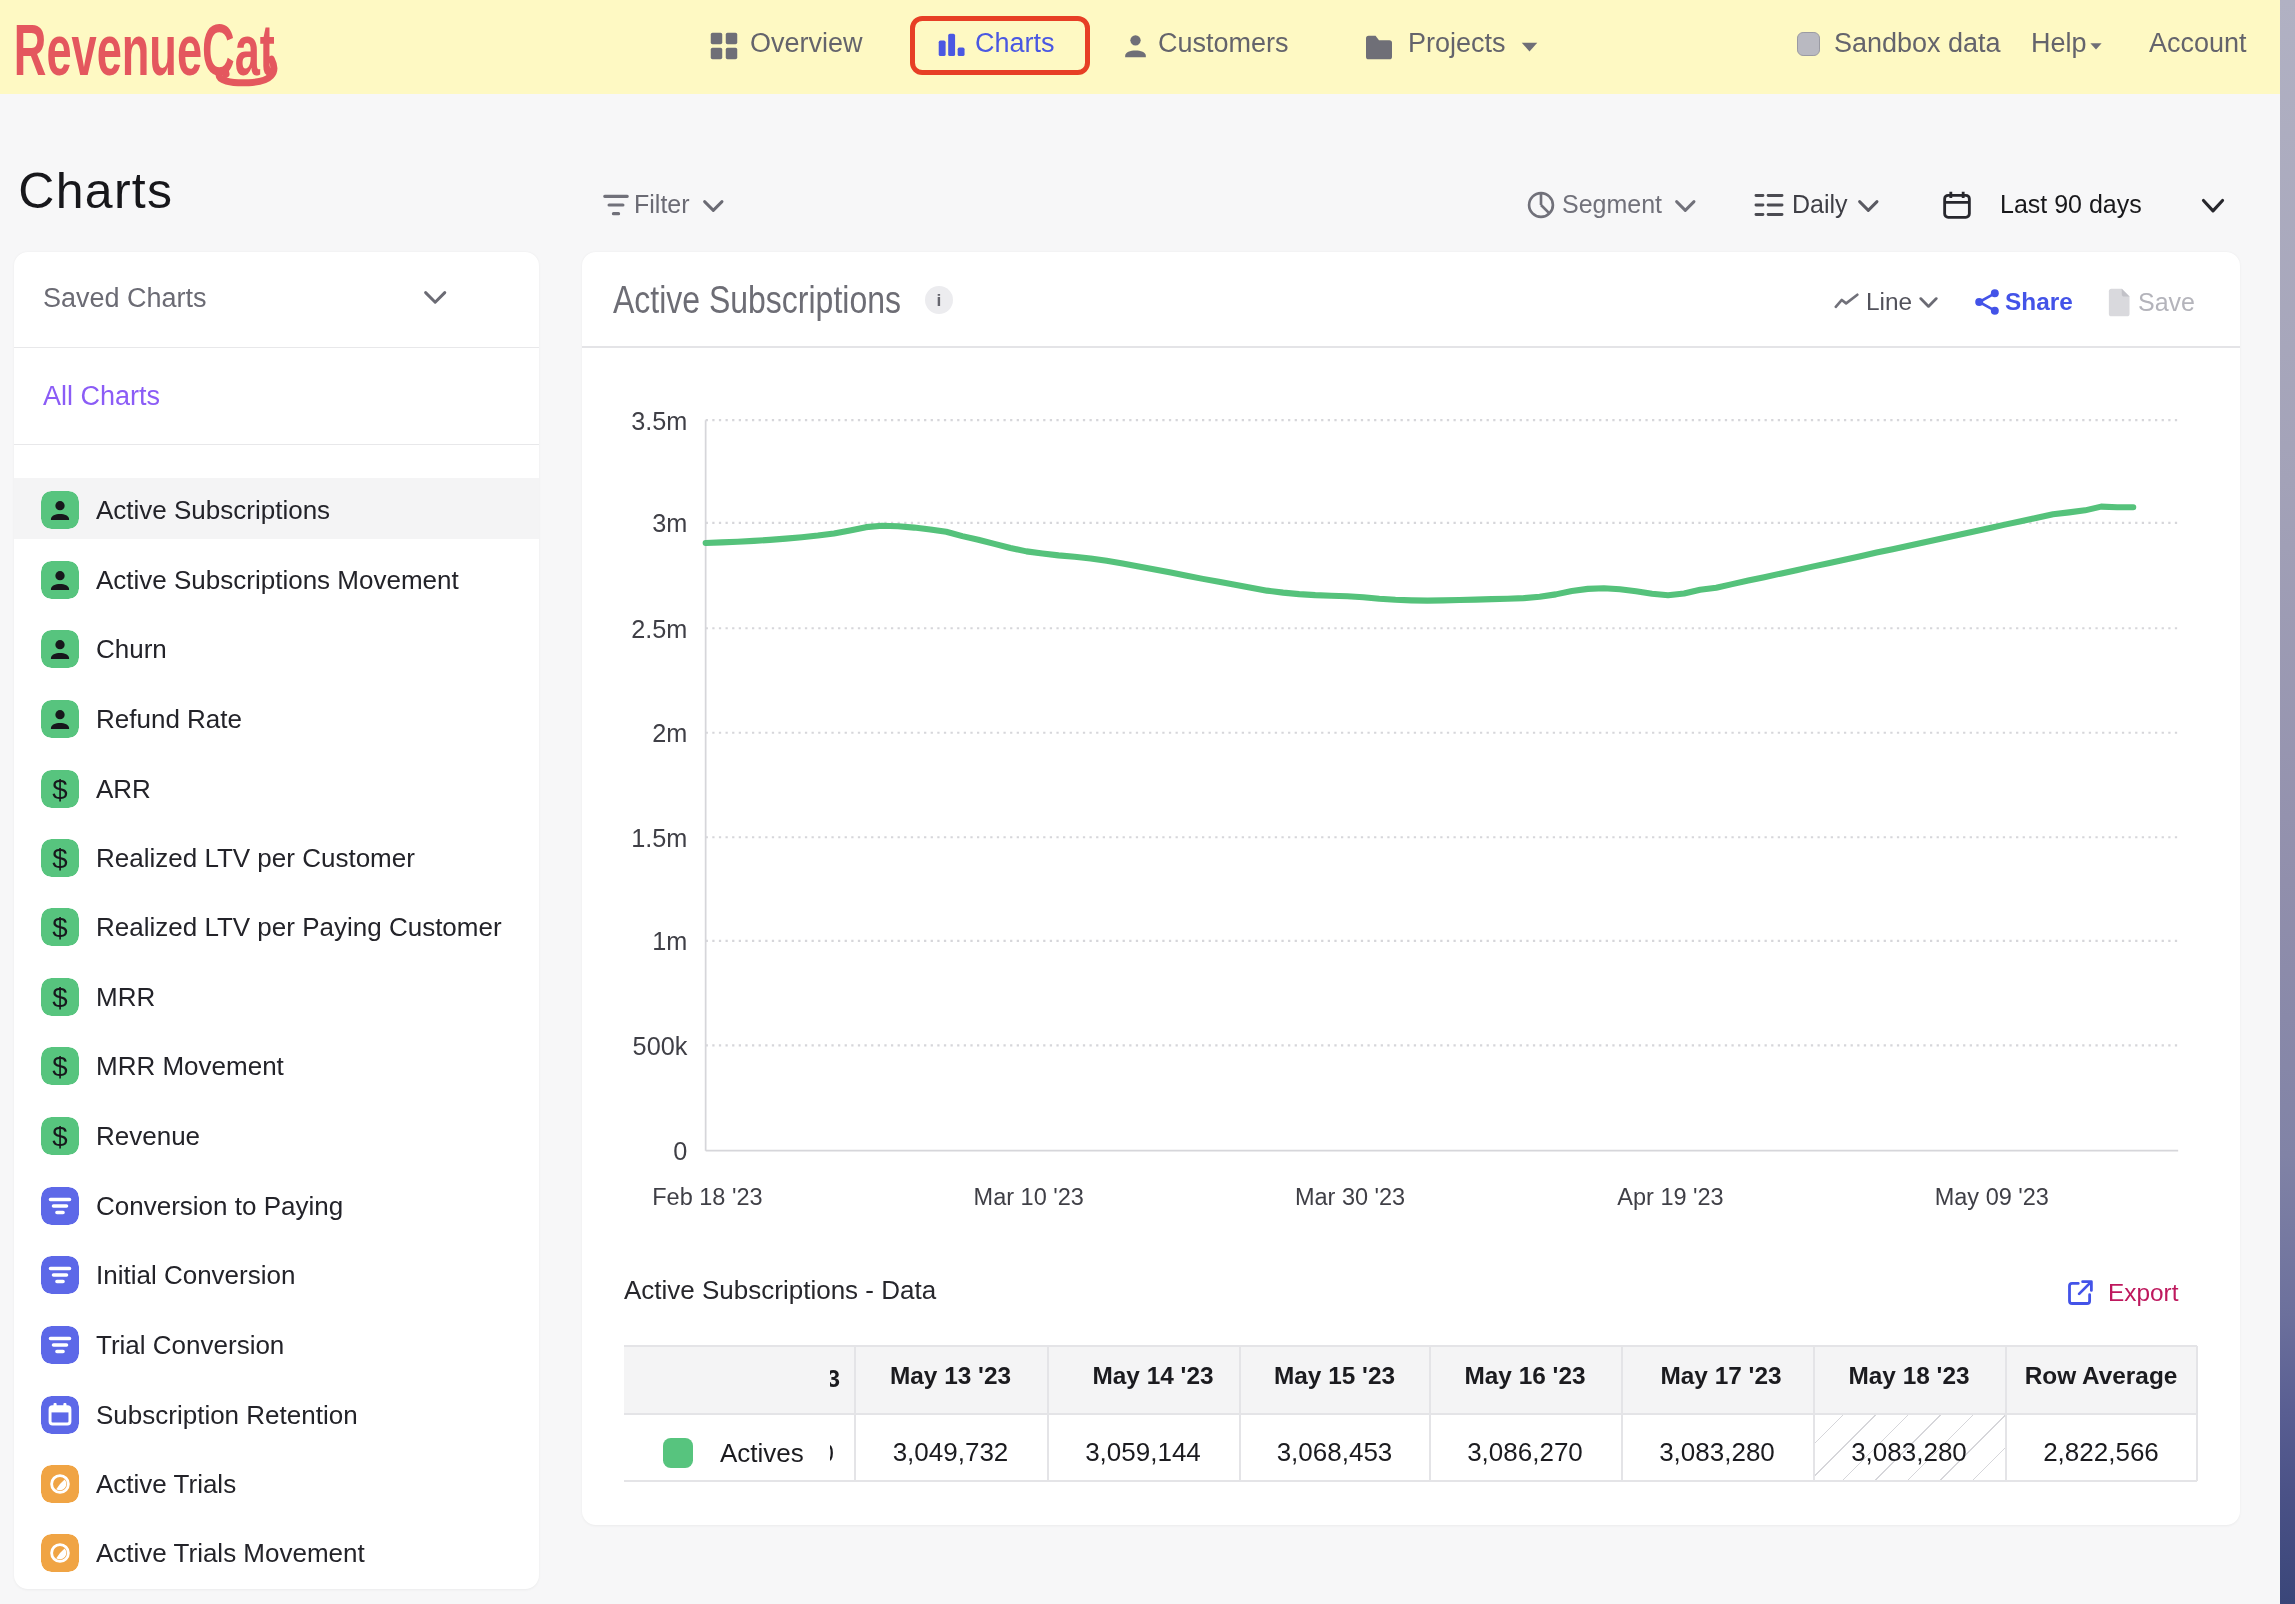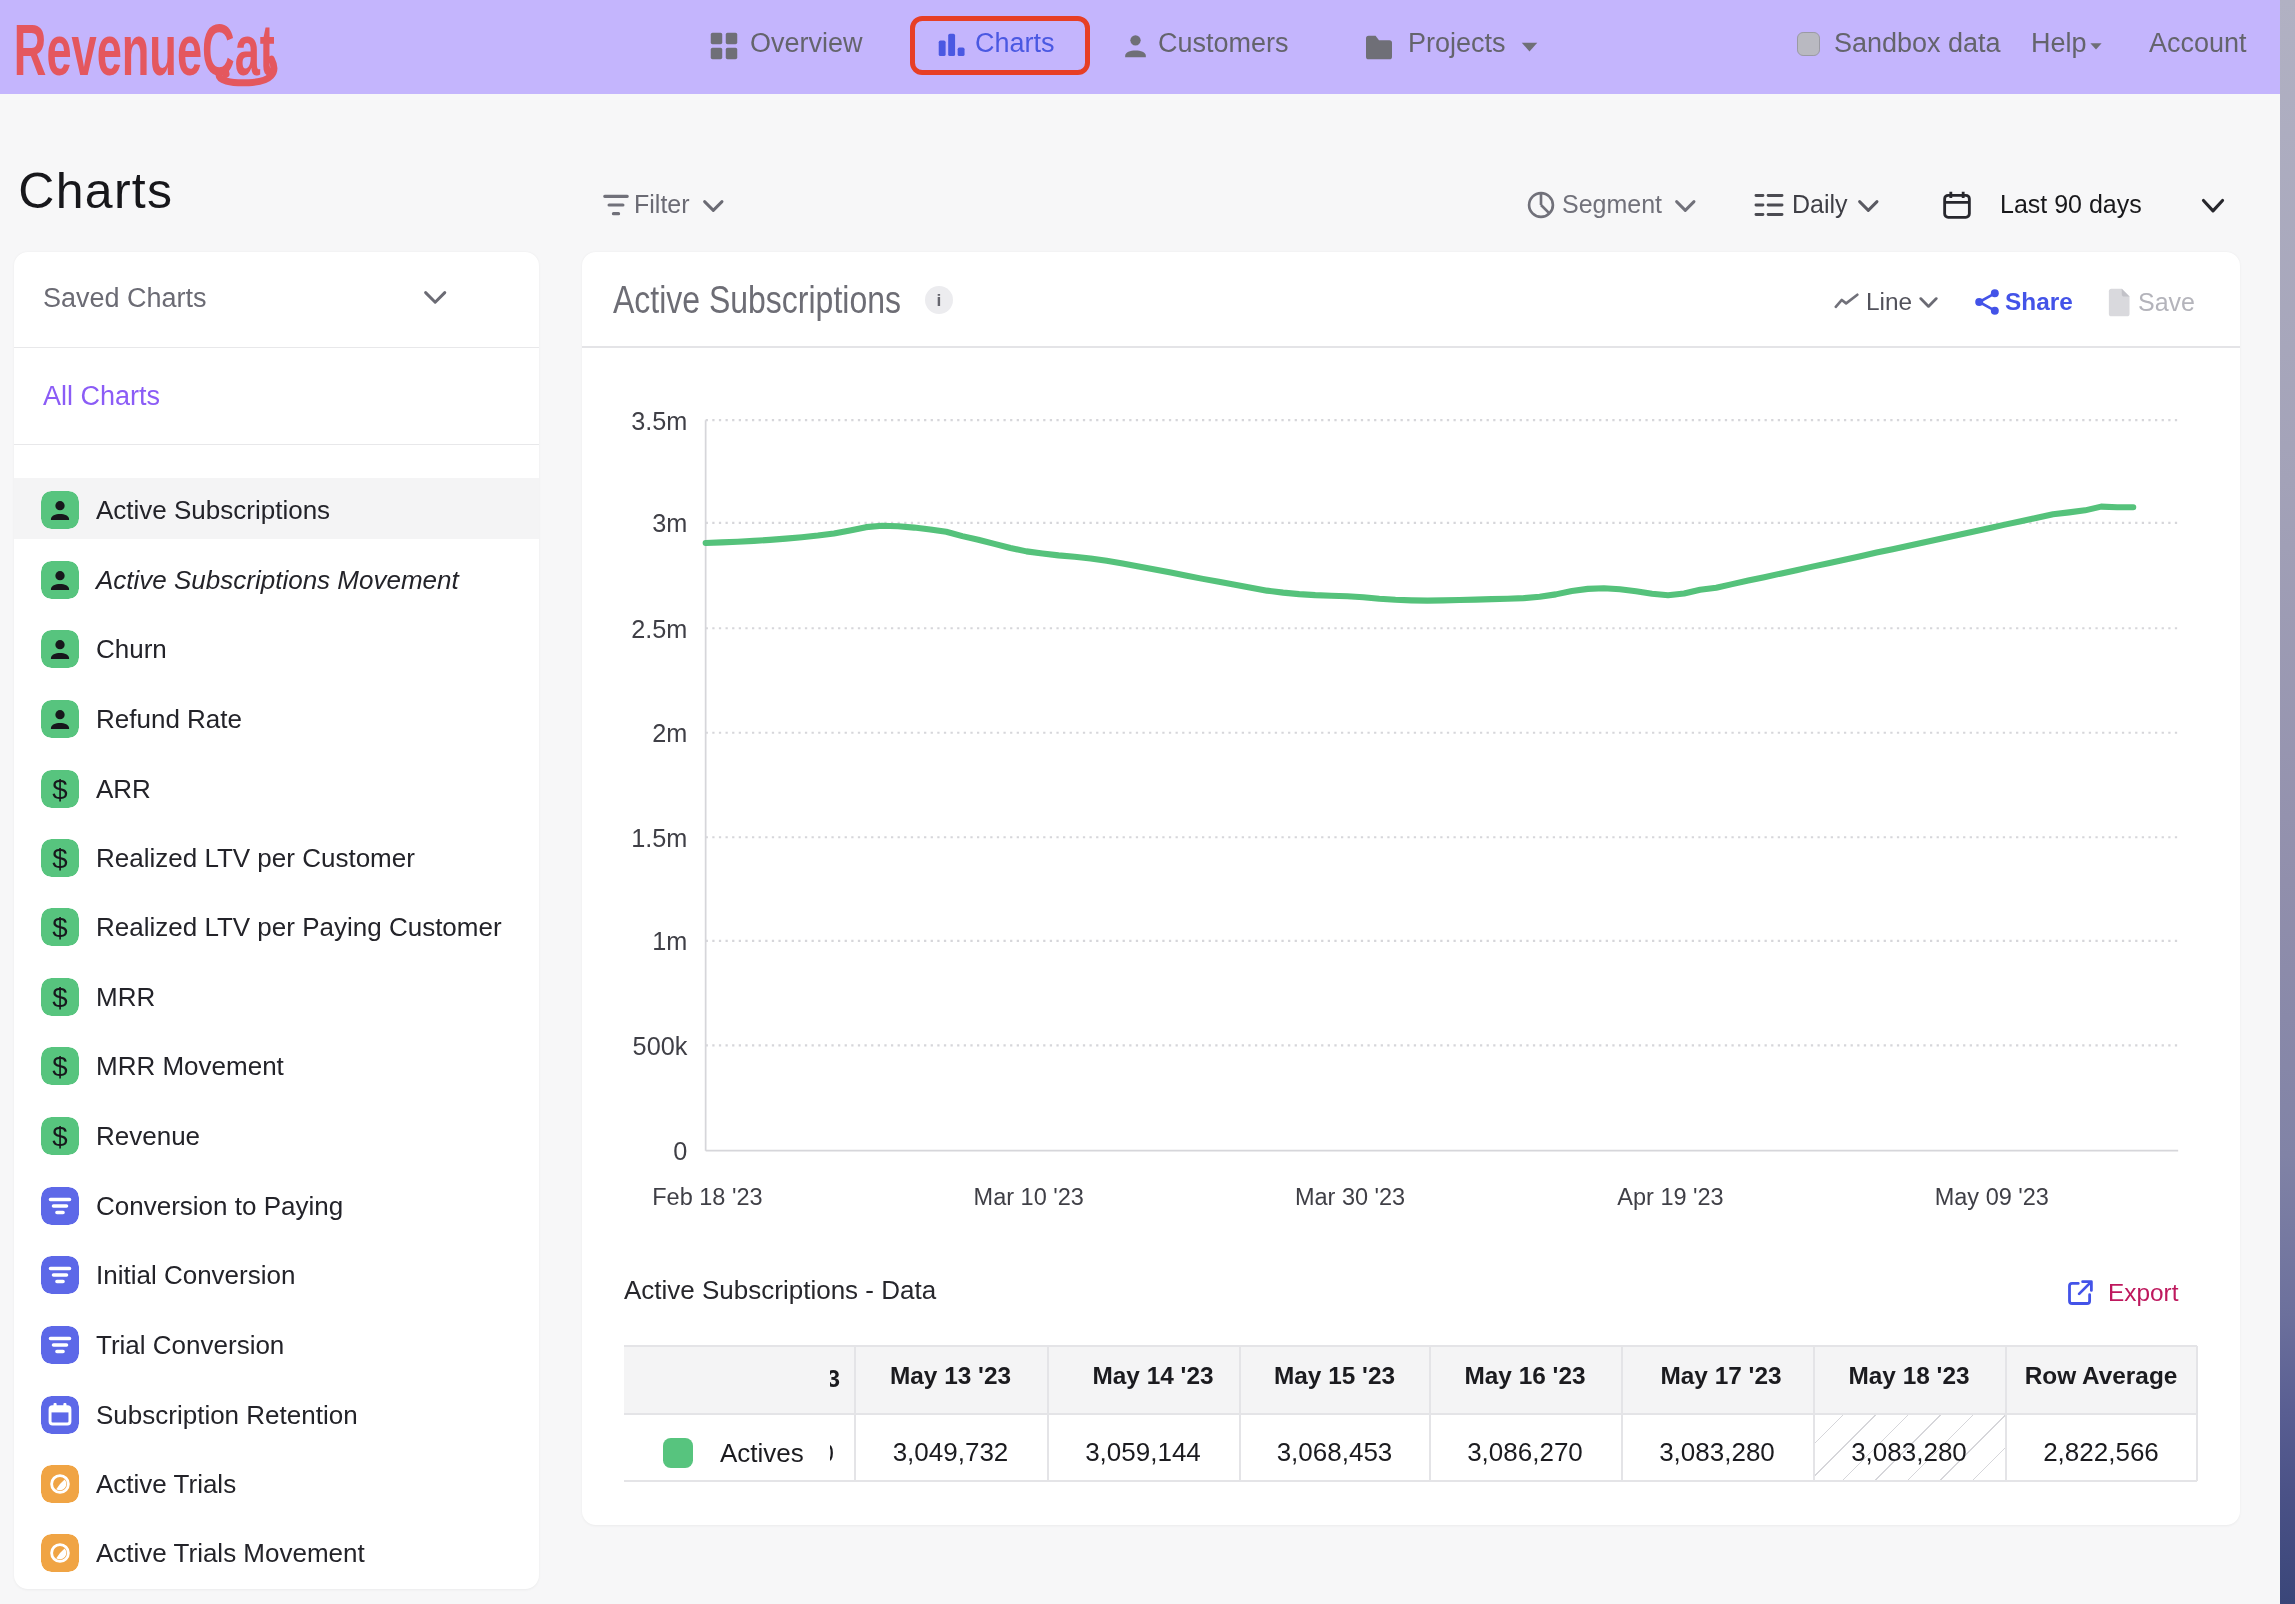--- a/index.html
+++ b/index.html
@@ -1,20 +1,20 @@
 <!DOCTYPE html>
 <html style="font-size:14px"><head>
 <meta charset="utf-8">
 <style>
 * { margin:0; padding:0; box-sizing:border-box; }
 html,body { width:2295px; height:1604px; overflow:hidden; }
 body { font-family:"Liberation Sans", sans-serif; background:#f7f7f8; position:relative; }
 .abs { position:absolute; }
 
-.header { position:absolute; left:0; top:0; width:2295px; height:94px; background:#c4b5fd; }
+.header { position:absolute; left:0; top:0; width:2295px; height:94px; background:#fef9c3; }
 .navtxt { position:absolute; top:0; height:87px; line-height:87px; font-size:27px; color:#64646c; white-space:nowrap;text-align:center; }
 .edge { position:absolute; right:0; top:0; width:15px; height:1604px;
   background:linear-gradient(180deg,#b1b1c3 0%,#a3a2b8 30%,#918fac 55%,#8183a6 72%,#6c709c 82%,#595e92 88%,#4b5287 93%,#3a4679 100%); z-index:50;}
 
 .h1 { position:absolute; left:18.3px; top:162px; font-size:50px; color:#17171b; letter-spacing:1.3px; }
 
 .scard { position:absolute; left:14px; top:252px; width:525px; height:1337px; background:#fff; border-radius:14px; box-shadow:0 0.9px 2.6px rgba(0,0,0,0.05); }
 .mcard { position:absolute; left:582px; top:252px; width:1658px; height:1273px; background:#fff; border-radius:14px; box-shadow:0 0.9px 2.6px rgba(0,0,0,0.05); }
 
 .sitem { position:absolute; left:0; width:525px; height:70px; }
@@ -110,21 +110,21 @@
   <div class="divider" style="top:192px;"></div>
   <div class="abs" style="left:0;top:226px;width:525px;height:61px;background:#f4f4f5;"></div>
     <div class="sitem" style="top:223px;">
       <svg width="38" height="38" viewBox="0 0 44 44" class="sicon">
         <rect width="44" height="44" rx="12" fill="#57c47e"></rect>
         <circle cx="22" cy="17" r="5.4" fill="#17171c"></circle>
         <path d="M 11.5 32.5 C 11.5 24.5 32.5 24.5 32.5 32.5 L 32.5 33.5 L 11.5 33.5 Z" fill="#17171c"></path>
       </svg>
       <div class="silabel">Active Subscriptions</div>
     </div>
-  <div class="sitem" style="top:293px;font-style:italic;">
+  <div class="sitem" style="top:293px;">
       <svg width="38" height="38" viewBox="0 0 44 44" class="sicon">
         <rect width="44" height="44" rx="12" fill="#57c47e"></rect>
         <circle cx="22" cy="17" r="5.4" fill="#17171c"></circle>
         <path d="M 11.5 32.5 C 11.5 24.5 32.5 24.5 32.5 32.5 L 32.5 33.5 L 11.5 33.5 Z" fill="#17171c"></path>
       </svg>
       <div class="silabel">Active Subscriptions Movement</div>
     </div>
   <div class="sitem" style="top:362px;">
       <svg width="38" height="38" viewBox="0 0 44 44" class="sicon">
         <rect width="44" height="44" rx="12" fill="#57c47e"></rect>

